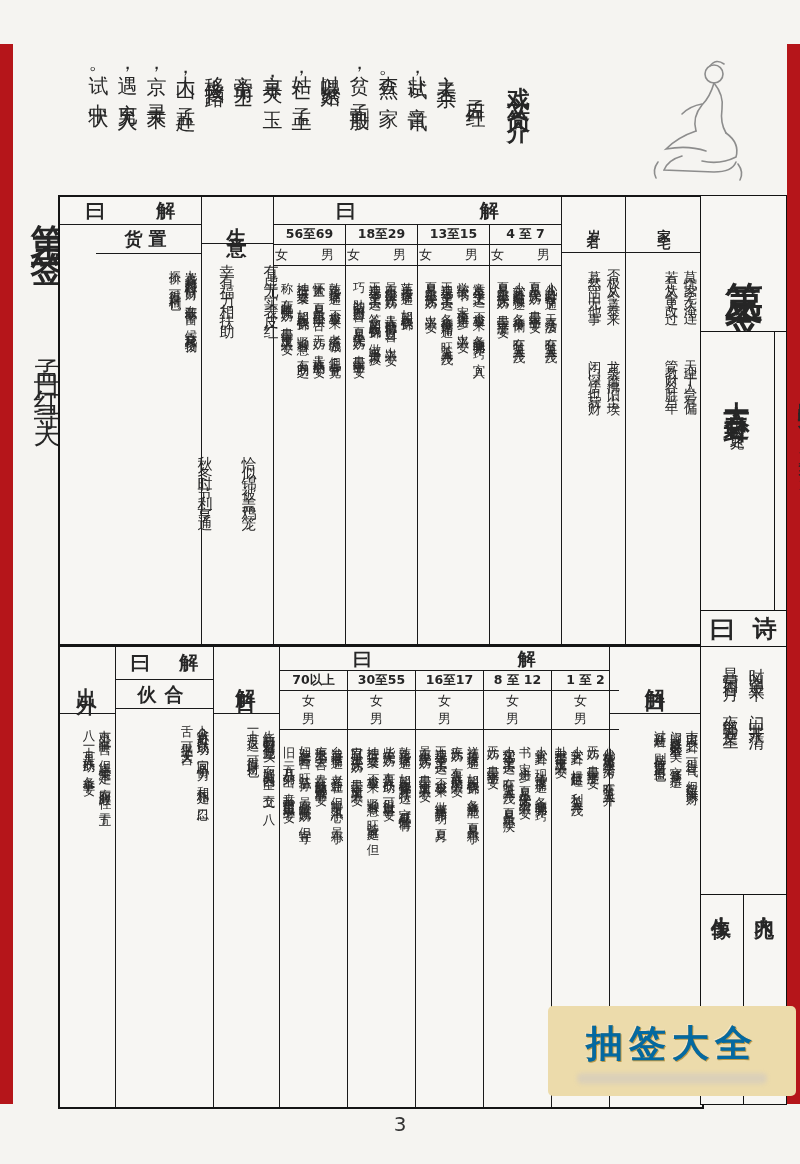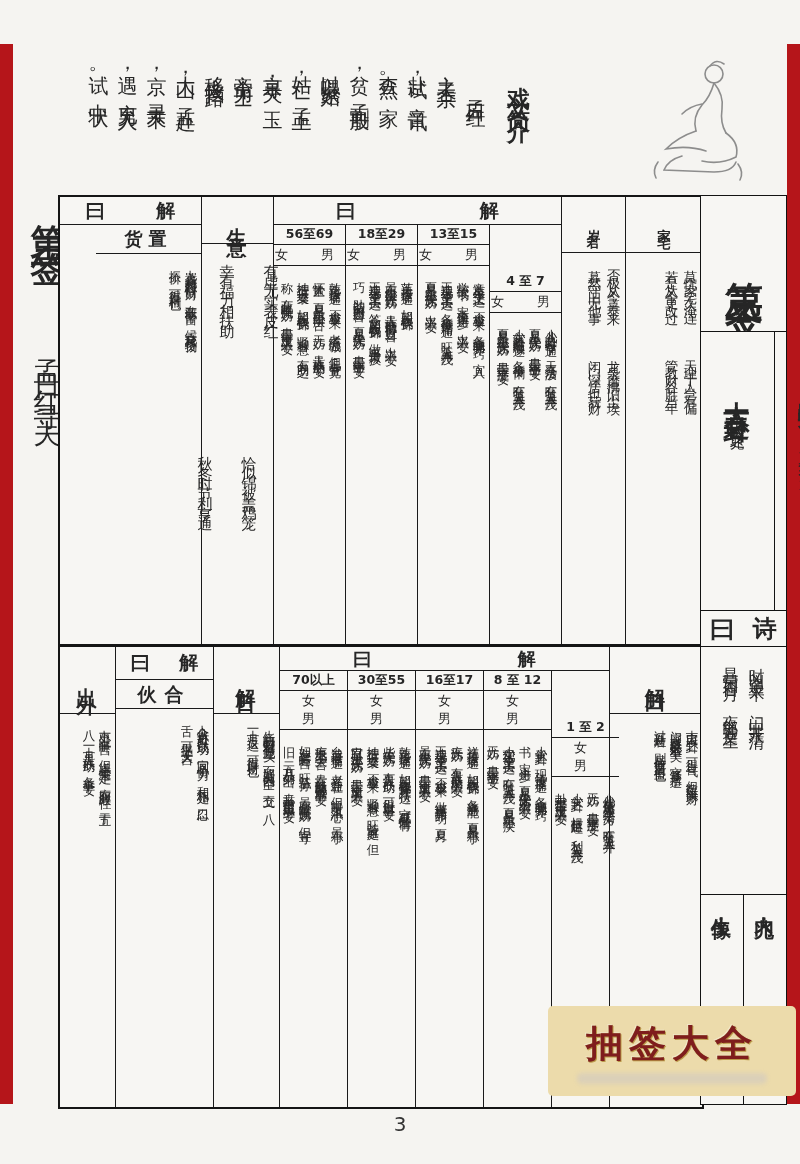--- a/index.html
+++ b/index.html
@@ -21,21 +21,21 @@
   .hdr-pair{display:flex;justify-content:space-around;align-items:center;font-weight:bold;border-bottom:1.4px solid #1a1a1a;}
   .cellbody{flex:1;display:flex;justify-content:flex-end;padding:6px 2px 4px 1px;box-sizing:border-box;}
   .cellbody .vtext{font-size:12.5px;line-height:16px;letter-spacing:2.2px;}
   .subrow{display:flex;flex:1;}
   .subcell{flex:1;border-right:1.2px solid #1a1a1a;display:flex;flex-direction:column;box-sizing:border-box;padding-left:36px;}
   .subcell:last-child{border-right:none;}
   .subhdr{text-align:center;font-weight:bold;font-size:18px;letter-spacing:6px;border-bottom:1.4px solid #1a1a1a;padding:2px 0;}
   .vhdr{display:flex;align-items:center;justify-content:center;border-bottom:1.4px solid #1a1a1a;font-weight:bold;}
   .agerow{display:flex;flex:1;}
   .age{flex:1;border-right:1.2px solid #1a1a1a;display:flex;flex-direction:column;box-sizing:border-box;}
-  .age:last-child{border-right:none;margin-top:47px;}
+  .age:last-child{border-right:none;}
   .age-range{text-align:center;font-size:12.5px;font-weight:bold;border-bottom:1.1px solid #1a1a1a;padding:1px 0;}
   .age-gender{text-align:center;font-size:13px;font-weight:normal;border-bottom:1.4px solid #1a1a1a;padding:1px 0;letter-spacing:10px;}
   
   #top-table{left:58px;top:195px;width:642px;height:447px;}
   #tt-jie{width:142px;}
   #tt-shengyi{width:72px;}
   #tt-ages{width:288px;}
   #tt-suijun{width:64px;}
   #tt-jiazhai{width:76px;}
   #tt-jie .hdr-pair{height:27px;font-size:19px;}
@@ -70,21 +70,21 @@
   #rp-bottom{top:894px;height:211px;}
   #rp-bottom .bcol{flex:1;display:flex;justify-content:center;padding-top:6px;}
   #rp-bottom .bcol.right{border-left:1.3px solid #131313;order:2;}
   #rp-bottom .vtext{font-size:20px;font-weight:bold;letter-spacing:3px;}
   .chushi-big{font-size:23px;font-weight:bold;letter-spacing:4px;}
   .chushi-name{font-size:19px;margin-top:16px;letter-spacing:6px;}
   .gua-big{font-size:26px;font-weight:bold;letter-spacing:5px;}
   .gua-sub{font-size:14.5px;margin-top:8px;letter-spacing:3px;}
   
   #watermark{position:absolute;left:548px;top:1006px;width:248px;height:90px;background:#ecdbab;border-radius:5px;z-index:40;display:flex;flex-direction:column;align-items:center;justify-content:center;}
-  #watermark .wm-text{font-size:37px;font-weight:bold;letter-spacing:6px;color:#7f1d1d;text-shadow:0 0 1px #a8873a,1px 1px 0 #bd9c4c,-1px -1px 0 #f6ecd2;}
+  #watermark .wm-text{font-size:37px;font-weight:bold;letter-spacing:6px;color:#0369a1;text-shadow:0 0 1px #a8873a,1px 1px 0 #bd9c4c,-1px -1px 0 #f6ecd2;}
   #watermark .wm-strip{margin-top:4px;width:190px;height:11px;border-radius:5px;background:rgba(190,190,210,0.35);filter:blur(2px);}
   #page-number{position:absolute;left:0;right:0;top:1112px;text-align:center;font-size:20px;color:#333;}
 </style>
 </head>
 <body>
 
 <div id="page">
 
   <div class="redbar" style="left:0;"></div>
   <div class="redbar" style="left:787px;"></div>

